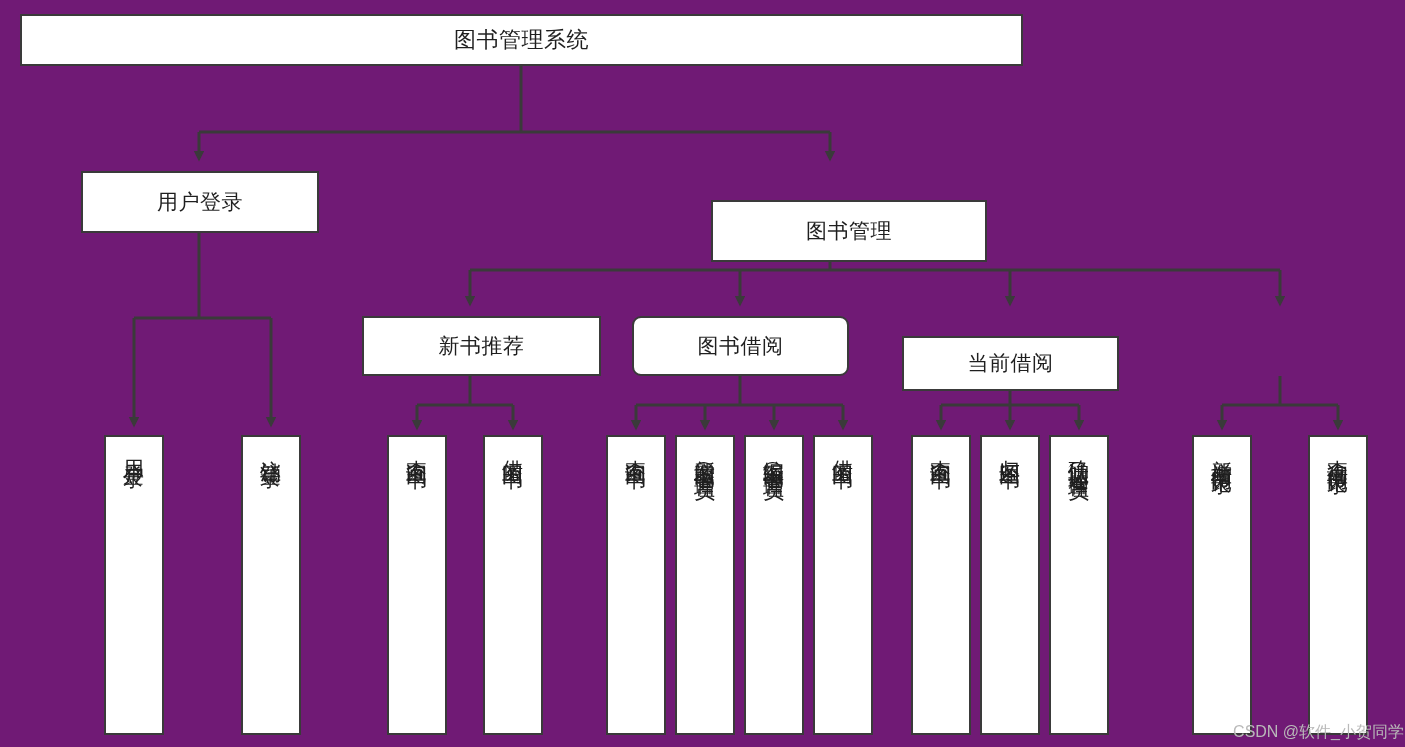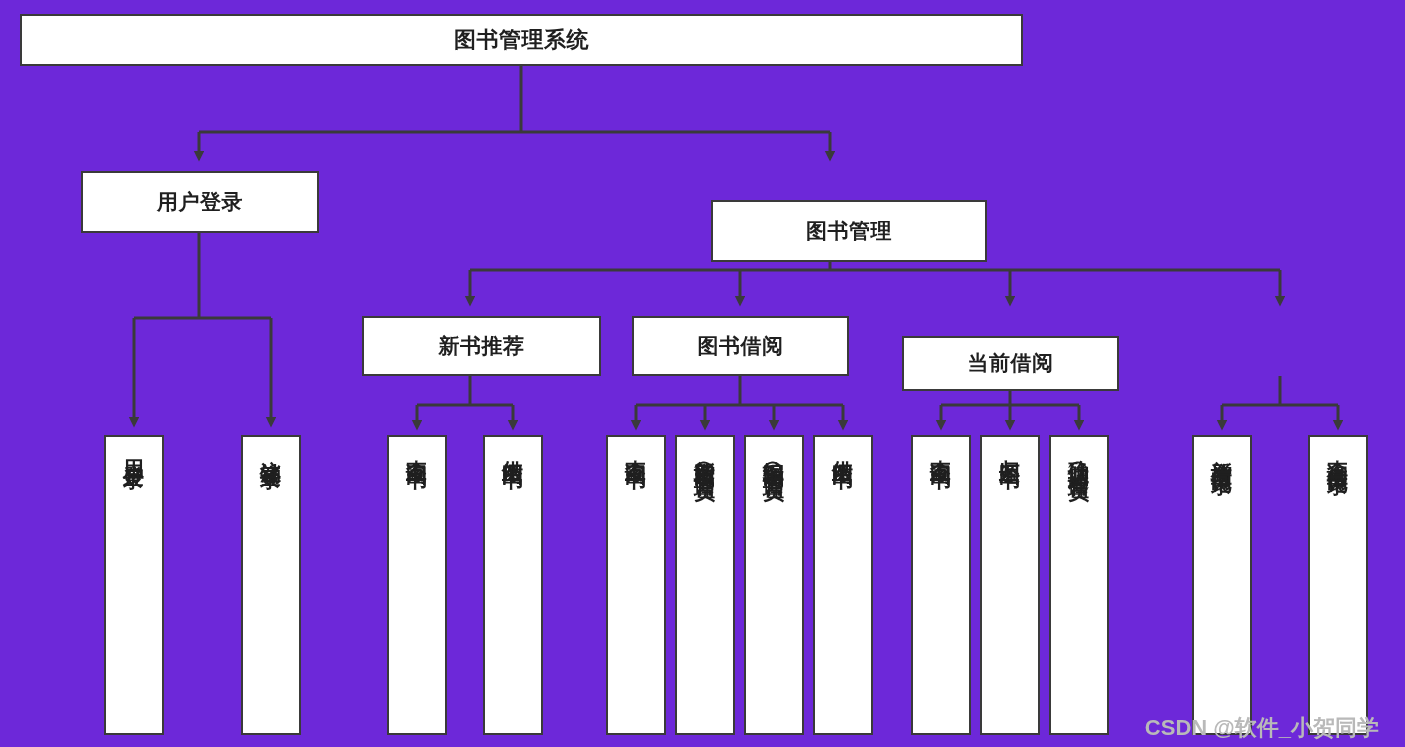--- a/index.html
+++ b/index.html
@@ -5,23 +5,22 @@
 <style>
   html,body{margin:0;padding:0;background:#ffffff;}
   body{
     font-family:"Liberation Sans","DejaVu Sans",sans-serif;
     color:#1a1a1a;
   }
   #canvas{
     position:relative;
     width:1405px;
     height:747px;
-    background:#6d28d9;
+    background:#701a75;
     overflow:hidden;
-    font-weight:bold;
   }
   svg#wires{
     position:absolute;
     left:0; top:0;
     width:1405px; height:747px;
     pointer-events:none;
   }
   .node{
     position:absolute;
     box-sizing:border-box;
@@ -51,23 +50,23 @@
     -webkit-writing-mode:vertical-rl;
     font-size:21px;
     line-height:1.0;
     letter-spacing:3px;
     white-space:nowrap;
     text-align:left;
   }
   .node.root .label{font-size:22px;}
   .watermark{
     position:absolute;
-    right:26px;
+    right:1px;
     bottom:4px;
-    font-size:22px;
+    font-size:16px;
     color:#b9b9b9;
     white-space:nowrap;
     user-select:none;
   }
 </style>
 </head>
 <body>
 
 <div id="canvas">
 
@@ -131,21 +130,21 @@
   </div>
 
   <div class="node" style="left:711px; top:171px; width:276px; height:62px;margin-top:29px;">
     <span class="label">图书管理</span>
   </div>
 
   <div class="node" style="left:362px; top:316px; width:239px; height:60px;">
     <span class="label">新书推荐</span>
   </div>
 
-  <div class="node" style="left:632px; top:316px; width:217px; height:60px;">
+  <div class="node" style="left:632px; top:316px; width:217px; height:60px;border-radius:9px;">
     <span class="label">图书借阅</span>
   </div>
 
   <div class="node" style="left:902px; top:336px; width:217px; height:55px;">
     <span class="label">当前借阅</span>
   </div>
 
 
   <div class="node vertical" style="left:104px; top:435px; width:60px; height:300px;">
     <span class="label">用户登录</span>

